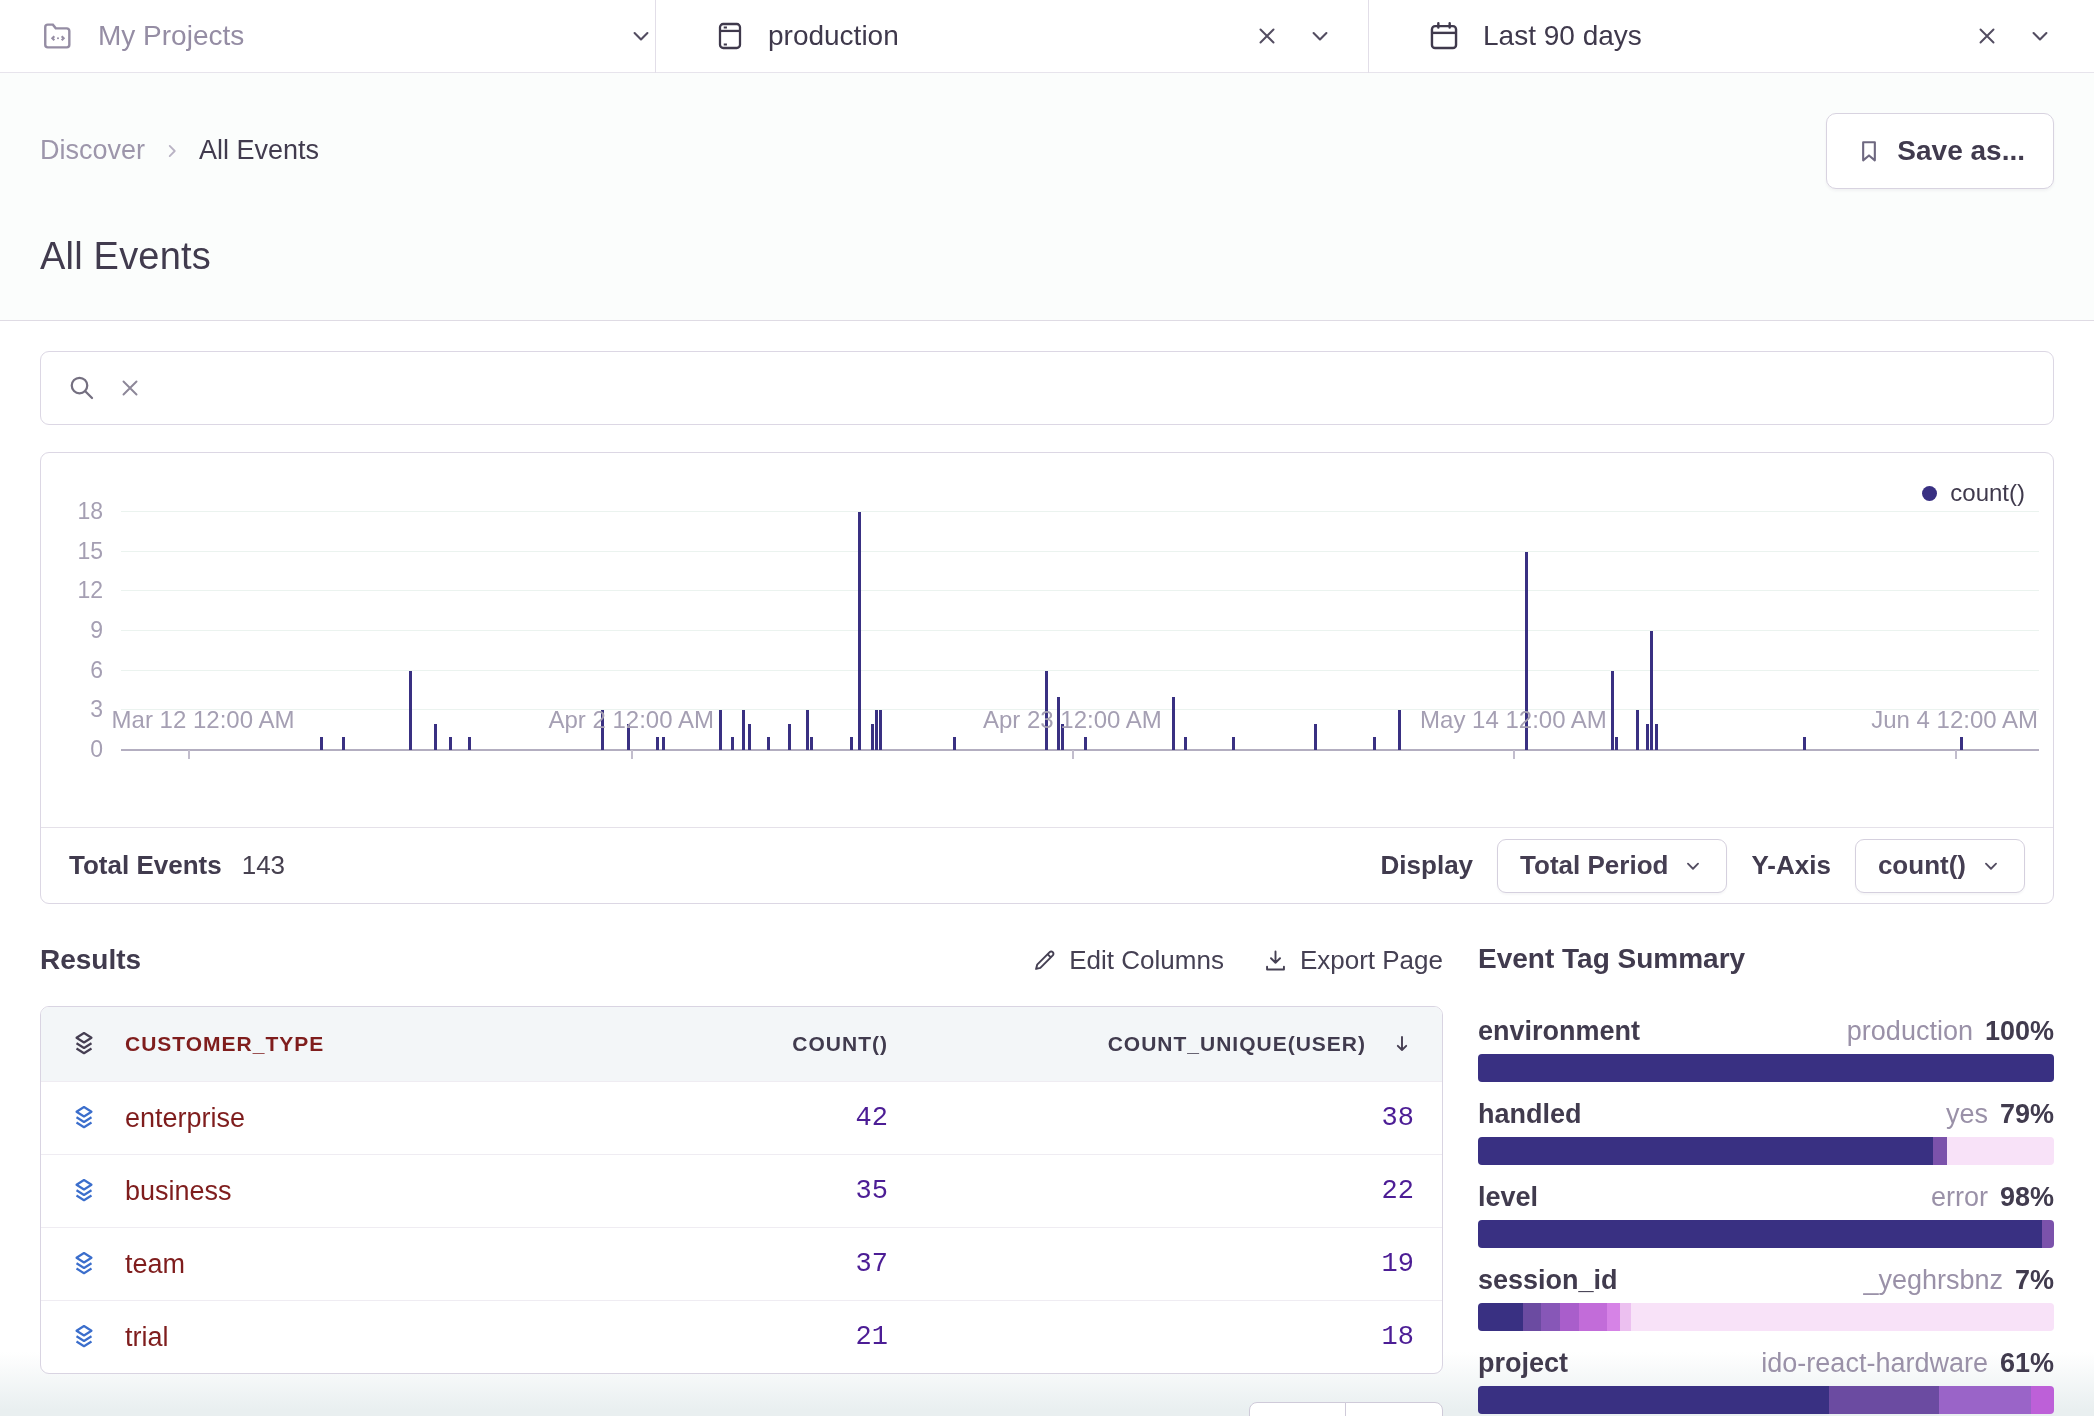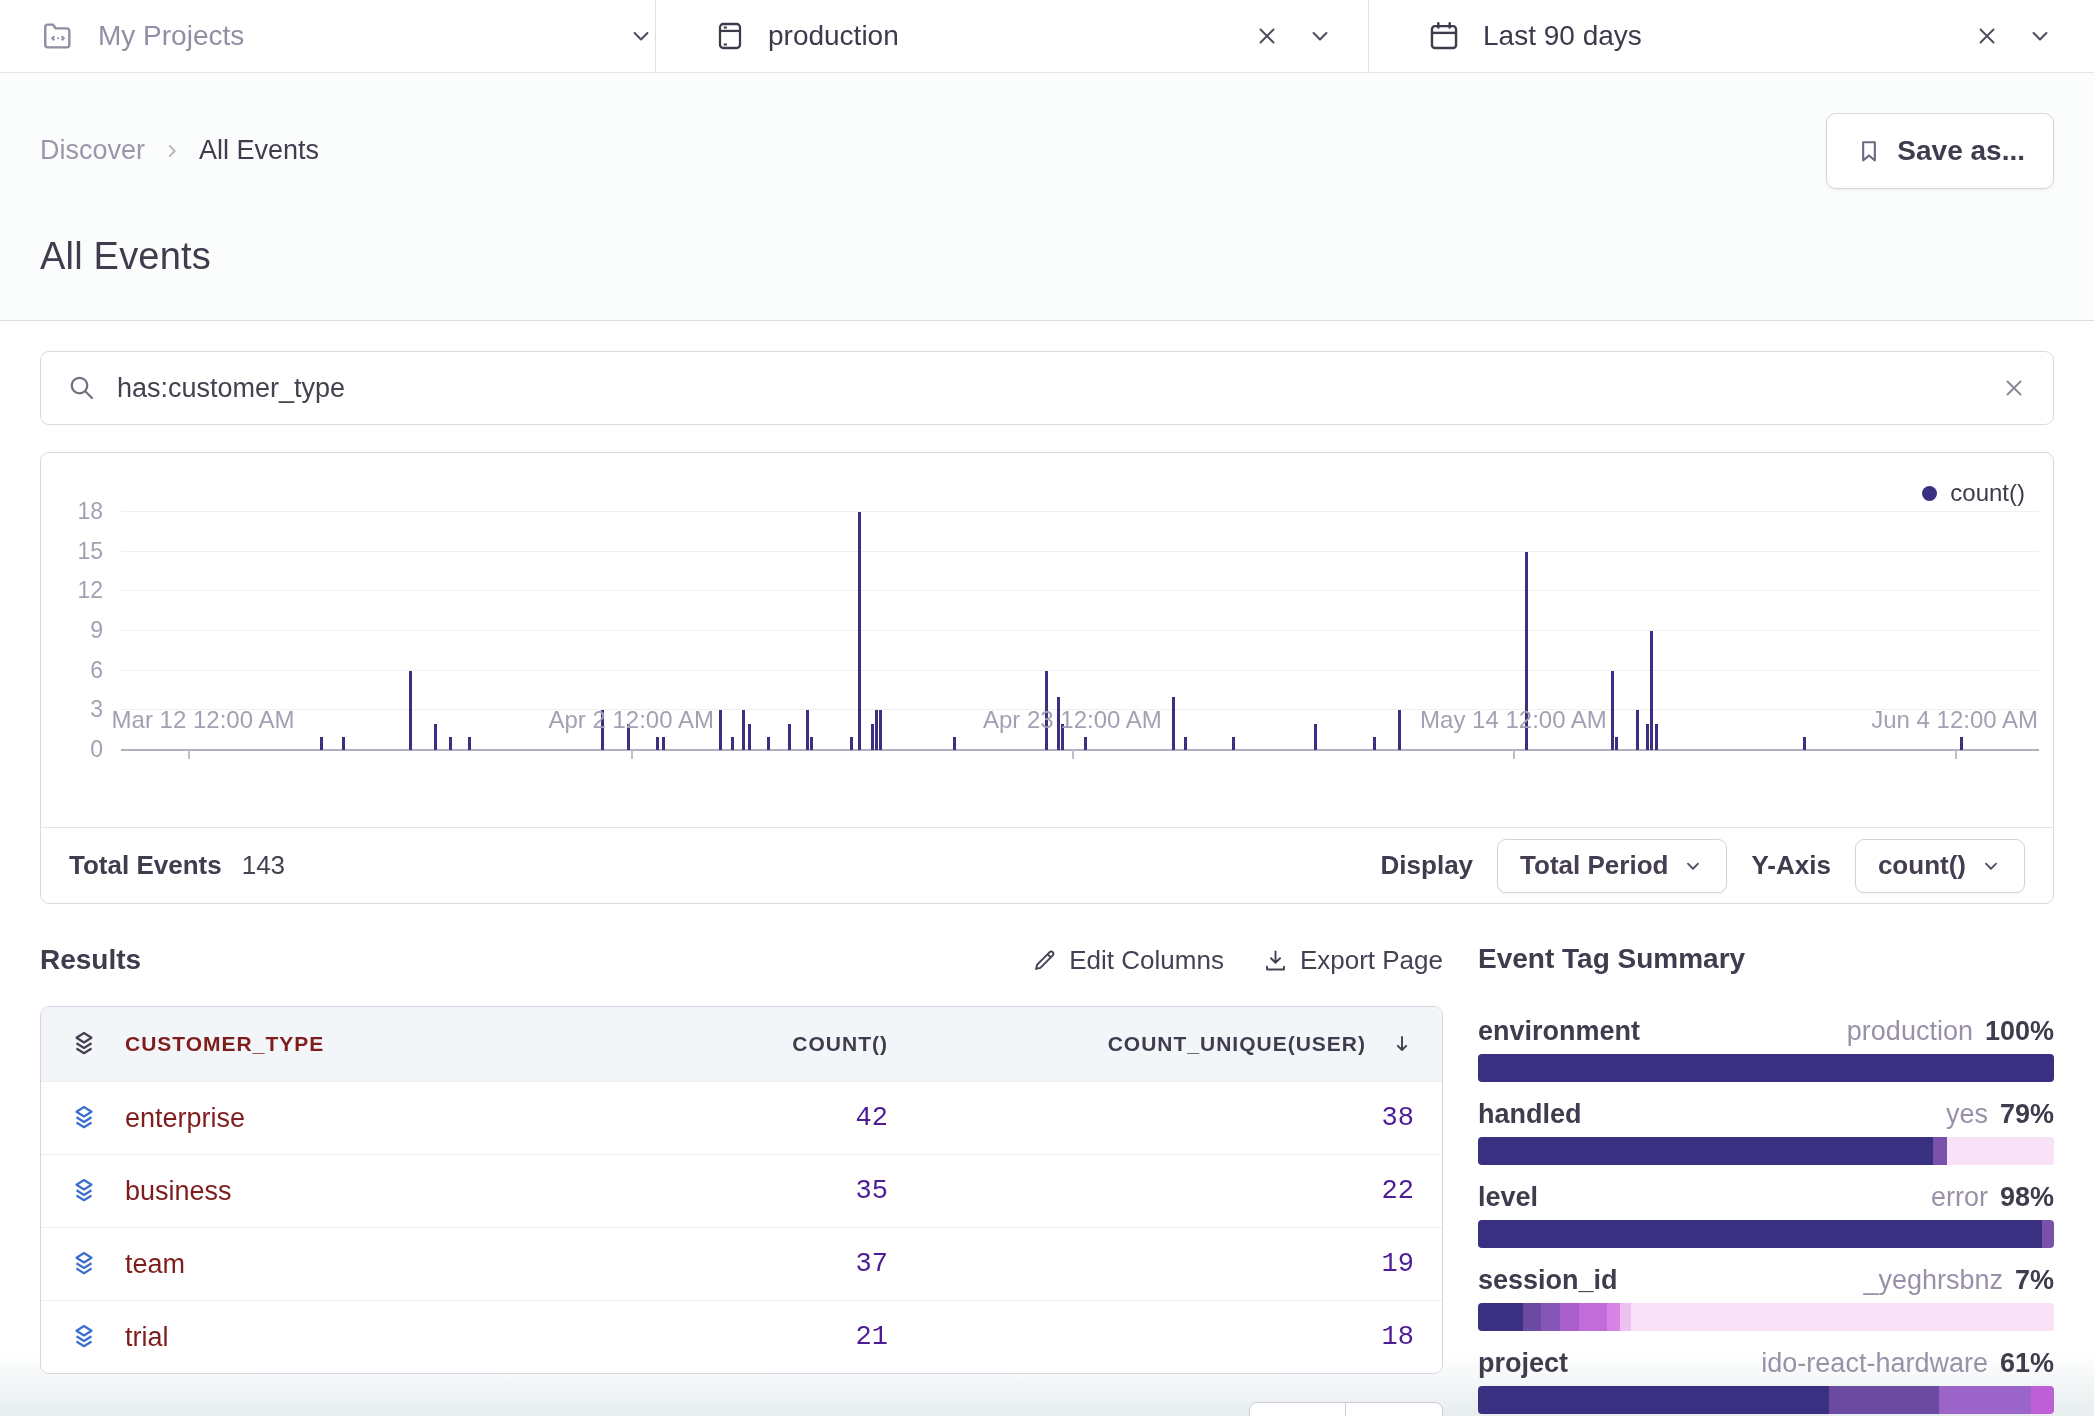--- a/index.html
+++ b/index.html
@@ -186,21 +186,20 @@
 
   <div class="content">
 
     <div class="searchbar">
       <span class="icn">
         <svg width="30" height="30" viewBox="0 0 24 24" fill="none" stroke="#746f80" stroke-width="1.8" stroke-linecap="round">
             <circle cx="10" cy="10" r="6.2"></circle>
             <path d="M14.6 14.6 20 20"></path>
           </svg>
       </span>
-      <span class="query">has:customer_type</span>
       <span class="clear icn">
         <svg width="26" height="26" viewBox="0 0 24 24" fill="none" stroke="currentColor" stroke-width="1.8" stroke-linecap="round">
             <path d="M6 6l12 12M18 6 6 18"></path>
           </svg>
       </span>
     </div>
 
     <div class="chart-panel">
       <div class="legend">
         <span class="legend-dot" style="background: rgb(57, 48, 130);"></span>

